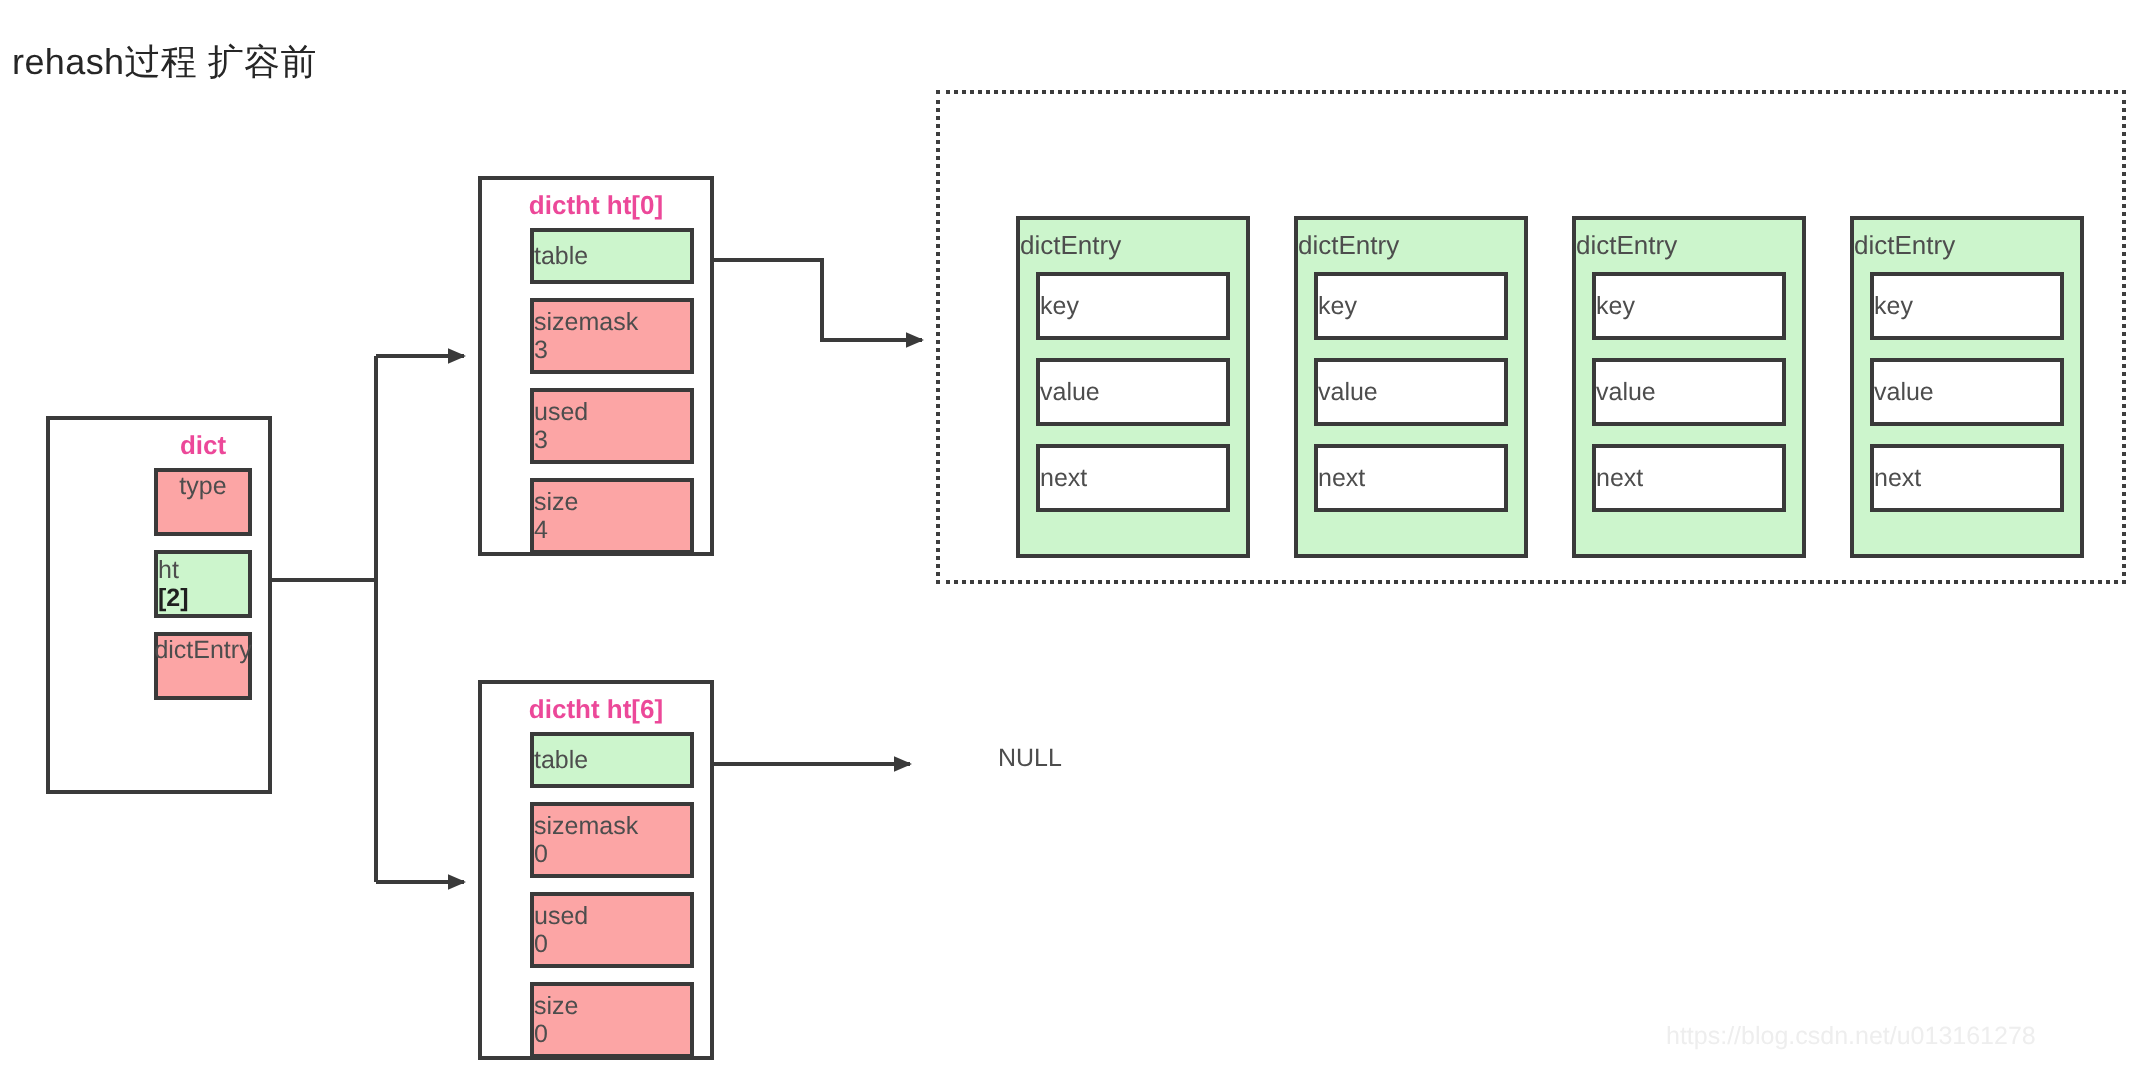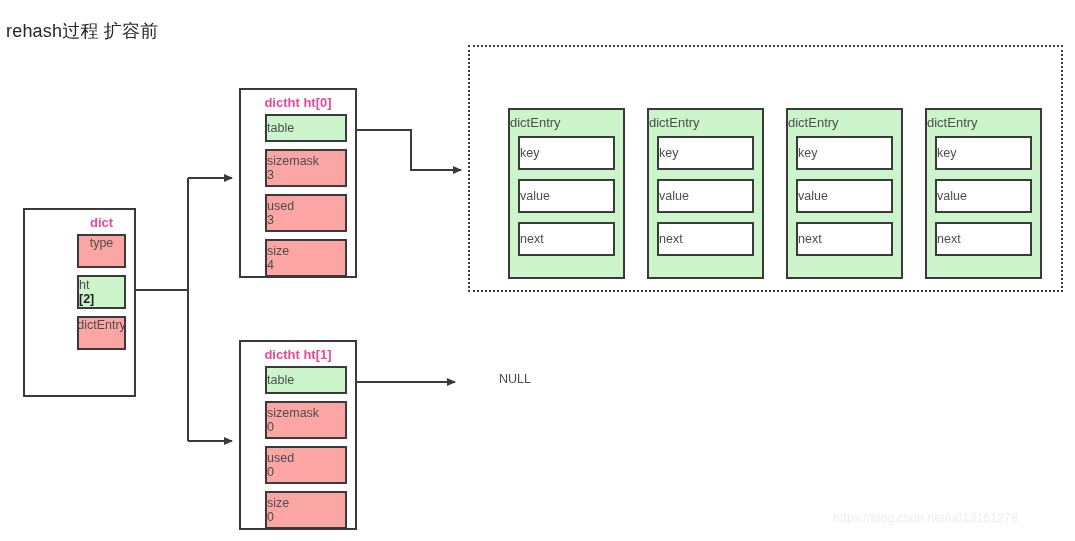--- a/index.html
+++ b/index.html
@@ -153,21 +153,21 @@
       <span>used</span>
       <span class="fval">3</span>
     </div>
     <div class="field">
       <span>size</span>
       <span class="fval">4</span>
     </div>
   </div>
 
   <div class="struct dictht" id="ht1-box">
-    <div class="caption">dictht ht[1]</div>
+    <div class="caption">dictht ht[6]</div>
     <div class="field green">
       <span>table</span>
     </div>
     <div class="field">
       <span>sizemask</span>
       <span class="fval">0</span>
     </div>
     <div class="field">
       <span>used</span>
       <span class="fval">0</span>

